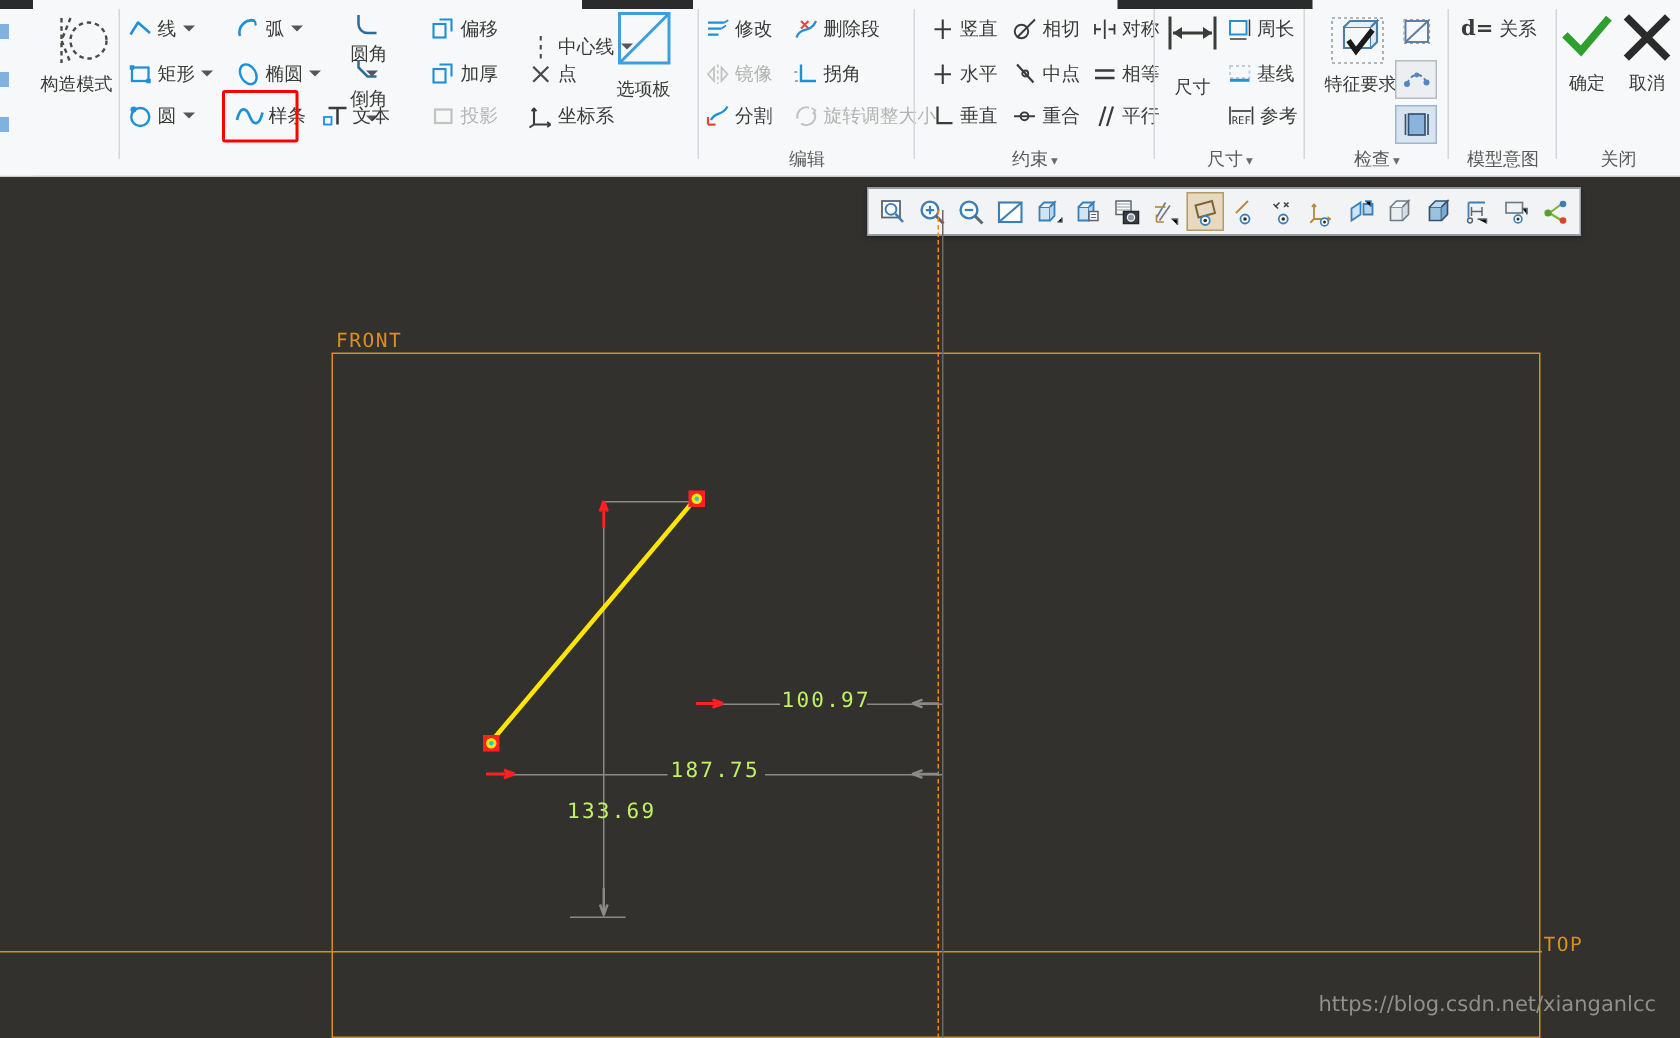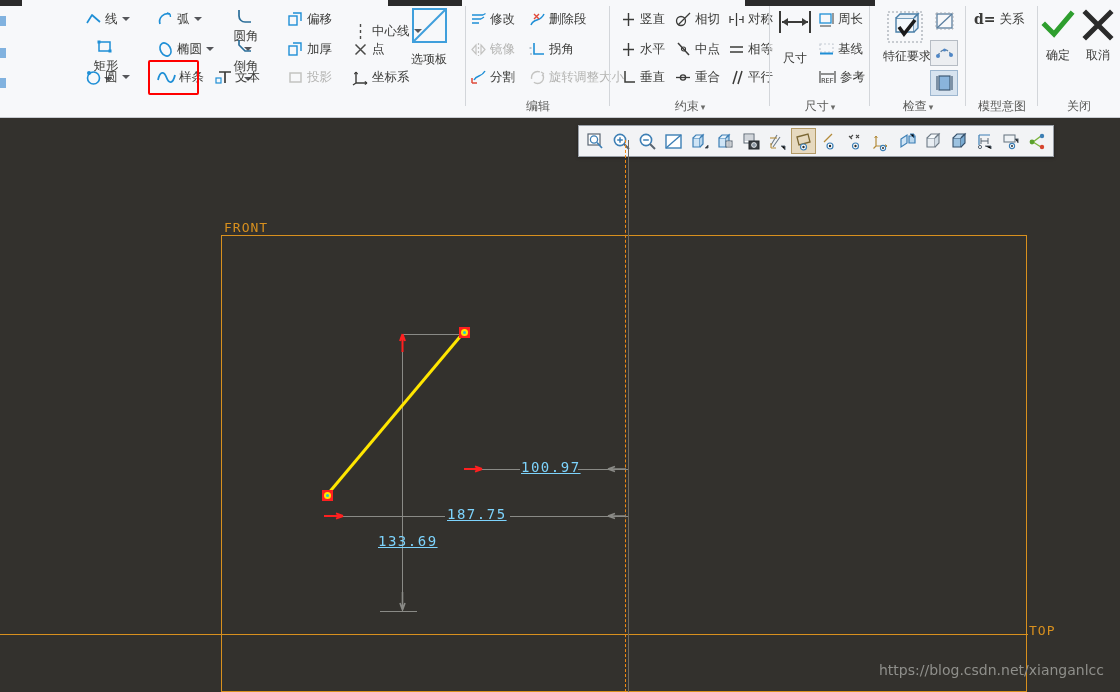--- a/index.html
+++ b/index.html
@@ -87,23 +87,23 @@
   .hline{position:absolute;height:1px;background:#d8901e;}
   .vdash{
     position:absolute;width:0;border-left:1.6px dashed #f08a12;
   }
   .lbl-orange{
     position:absolute;color:#d8901e;font-size:13px;
     font-family:"DejaVu Sans Mono","Liberation Mono",monospace;
     letter-spacing:1px;
   }
   .dimtext{
-    position:absolute;color:#7dd3fc;font-size:14px;
+    position:absolute;color:#bef264;font-size:14px;
     font-family:"DejaVu Sans Mono","Liberation Mono",monospace;
-    letter-spacing:1.5px;white-space:nowrap;text-decoration:underline;
+    letter-spacing:1.5px;white-space:nowrap;
   }
   .wline{position:absolute;background:#8a8a86;}
   .wlineh{height:1px;}
   .wlinev{width:1px;}
   .endpt{
     position:absolute;width:11px;height:11px;background:#ff2020;
     box-sizing:border-box;
   }
   .endpt i{
     position:absolute;left:2px;top:2px;width:7px;height:7px;
@@ -128,20 +128,31 @@
     <div class="ribbon-dark-edge" style="left:0;width:22px;"></div>
     <div class="ribbon-dark-edge" style="left:388px;width:74px;"></div>
     <div class="ribbon-dark-edge" style="left:745px;width:130px;"></div>
 
     <div style="position:absolute;left:0;top:6px;width:22px;height:111px;background:#f7f8fa;">
       <div style="position:absolute;left:0;top:10px;width:6px;height:10px;background:#5a9bd5;opacity:.75;"></div>
       <div style="position:absolute;left:0;top:42px;width:6px;height:10px;background:#5a9bd5;opacity:.75;"></div>
       <div style="position:absolute;left:0;top:72px;width:6px;height:10px;background:#5a9bd5;opacity:.75;"></div>
     </div>
 
+    <div class="grp" style="left:22px;width:58px;">
+      <div class="bigbtn" style="left:2px;top:8px;width:54px;">
+        <svg width="44" height="38" viewBox="0 0 44 38">
+          <path d="M12 4 L12 34" stroke="#4a4a48" stroke-width="1.6" stroke-dasharray="3,2.5" fill="none"></path>
+          <path d="M18 4 L12 19 L18 34" stroke="#4a4a48" stroke-width="1.6" stroke-dasharray="3,2.5" fill="none"></path>
+          <circle cx="30" cy="19" r="12" stroke="#4a4a48" stroke-width="1.6" stroke-dasharray="3,2.5" fill="none"></circle>
+        </svg>
+        <span class="lbl">构造模式</span>
+      </div>
+      <div class="grp-sep" style="left:57px;"></div>
+    </div>
 
     <div class="grp" style="left:80px;width:386px;">
 
       <div class="item" style="left:5px;top:8px;">
         <span class="ic">
           <svg width="17" height="17" viewBox="0 0 17 17">
               <path d="M2 12 L7 4 L15 11" stroke="#1f8fd6" stroke-width="1.7" fill="none" stroke-linejoin="round"></path>
             </svg>
         </span>
         <span class="tx">线</span>
@@ -182,21 +193,21 @@
       <div class="item" style="left:272px;top:20px;">
         <span class="ic">
           <svg width="17" height="17" viewBox="0 0 17 17">
               <path d="M8.5 1 L8.5 4 M8.5 7 L8.5 10 M8.5 13 L8.5 16" stroke="#4a4a48" stroke-width="1.4" fill="none"></path>
             </svg>
         </span>
         <span class="tx">中心线</span>
         <span class="caret-dn"></span>
       </div>
 
-      <div class="item" style="left:5px;top:38px;flex-direction:column;">
+      <div class="item" style="left:5px;top:38px;">
         <span class="ic">
           <svg width="17" height="17" viewBox="0 0 17 17">
               <rect x="3" y="4" width="11" height="9" stroke="#1f8fd6" stroke-width="1.5" fill="none"></rect>
               <rect x="1.5" y="2.5" width="3" height="3" fill="#1f8fd6"></rect>
               <rect x="12.5" y="11.5" width="3" height="3" fill="#1f8fd6"></rect>
             </svg>
         </span>
         <span class="tx">矩形</span>
         <span class="caret-dn"></span>
       </div>

